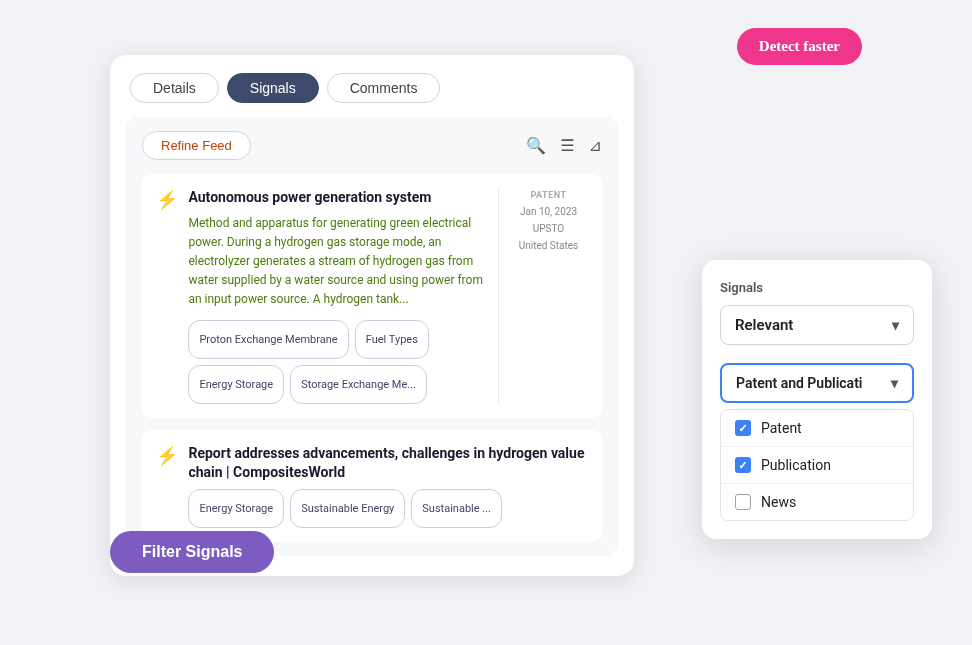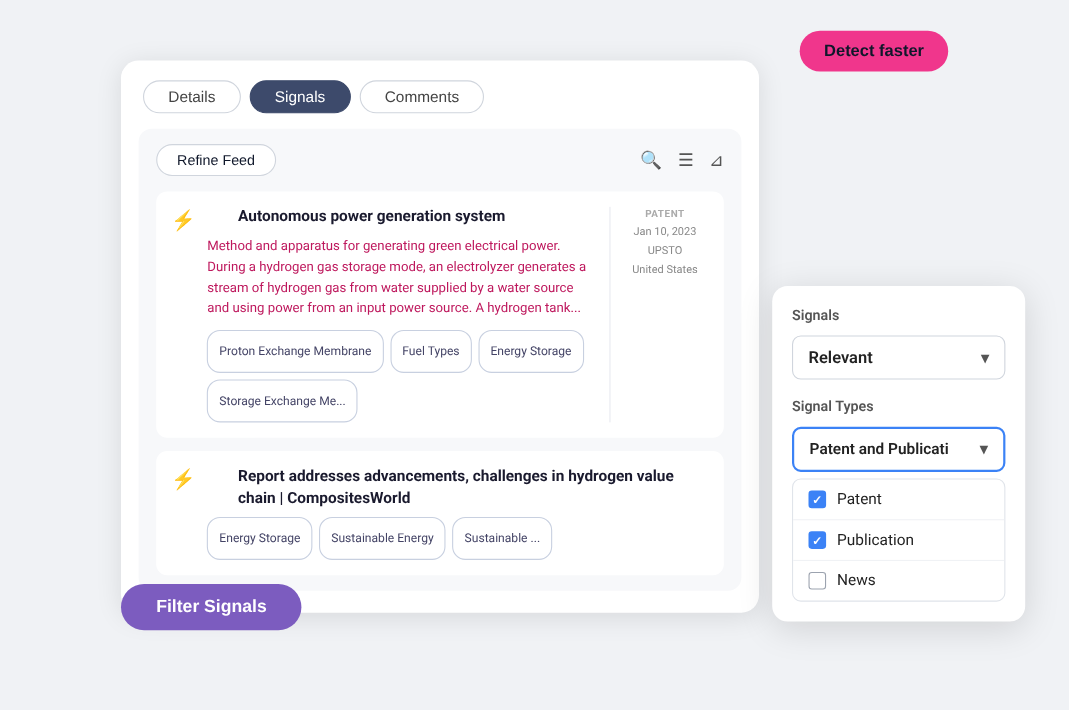--- a/index.html
+++ b/index.html
@@ -18,36 +18,37 @@
       height: 645px;
       background: #f0f2f5;
     }
 
     
     .detect-faster-btn {
       position: absolute;
       top: 28px;
       right: 110px;
       background: #f0368c;
-      color: #0f172a;
+      color: #ffffff;
       border: none;
       border-radius: 24px;
       padding: 10px 22px;
       font-size: 15px;
       font-weight: 600;
       cursor: pointer;
       z-index: 10;
+      font-family: Liberation Serif, serif;
     }
 
     
     .main-card {
       position: absolute;
       top: 55px;
       left: 110px;
-      width: 580px;
+      width: 524px;
       background: white;
       border-radius: 16px;
       box-shadow: 0 4px 24px rgba(0,0,0,0.10);
       padding: 0 0 20px 0;
       z-index: 5;
     }
 
     
     .tabs-row {
       display: flex;
@@ -87,21 +88,21 @@
       margin-bottom: 14px;
     }
 
     .refine-feed-btn {
       border: 1.5px solid #d0d5dd;
       background: white;
       border-radius: 20px;
       padding: 6px 18px;
       font-size: 13px;
       font-weight: 500;
-      color: #0f172a;
+      color: #c2410c;
       cursor: pointer;
     }
 
     .feed-icons {
       display: flex;
       gap: 14px;
       align-items: center;
     }
 
     .feed-icon {
@@ -129,26 +130,25 @@
       flex: 1;
       min-width: 0;
     }
 
     .signal-title {
       font-size: 14px;
       font-weight: 700;
       color: #1a1a2e;
       margin-bottom: 6px;
       line-height: 1.4;
-      margin-left: 28px;
     }
 
     .signal-desc {
       font-size: 12px;
-      color: #be185d;
+      color: #4d7c0f;
       line-height: 1.6;
       margin-bottom: 10px;
     }
 
     .tags-row {
       display: flex;
       gap: 6px;
       flex-wrap: wrap;
     }
 
@@ -371,21 +371,20 @@
     </div>
   </div>
 
   <div class="dropdown-panel">
     <div class="dropdown-label">Signals</div>
     <div class="signals-select">
       <span>Relevant</span>
       <span class="chevron-down">▾</span>
     </div>
 
-    <div class="signal-types-label">Signal Types</div>
     <div class="signal-types-select">
       <span>Patent and Publicati</span>
       <span class="chevron-down">▾</span>
     </div>
 
     <div class="dropdown-options">
       <div class="dropdown-option">
         <div class="checkbox-checked">✓</div>
         <span>Patent</span>
       </div>

